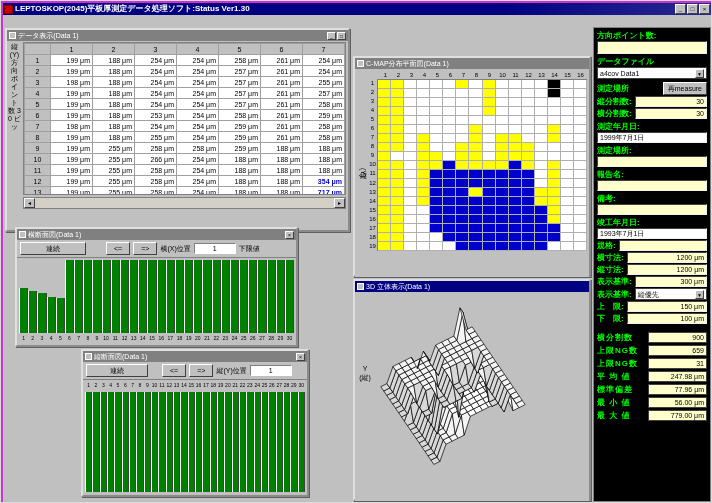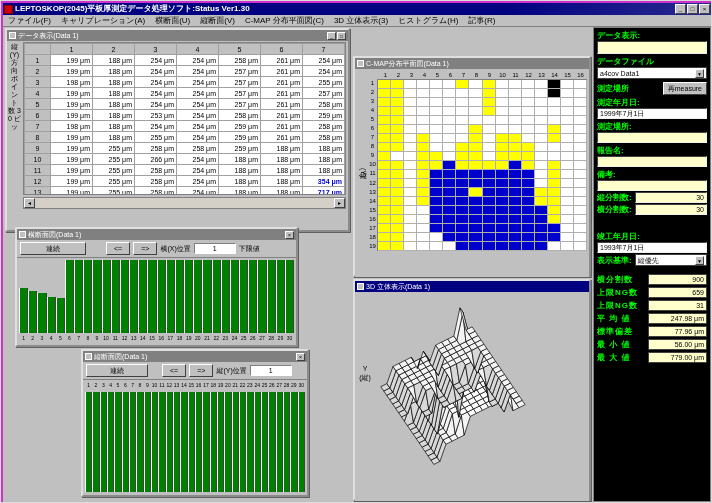--- a/index.html
+++ b/index.html
@@ -244,30 +244,20 @@
   <div class="titlebar">
     <span class="title-ico"></span>
     <span class="title-text">LEPTOSKOP(2045)平板厚測定データ処理ソフト:Status Ver1.30</span>
     <span class="title-btns">
       <span class="tb-btn">_</span>
       <span class="tb-btn">□</span>
       <span class="tb-btn">×</span>
     </span>
   </div>
 
-  <div class="menubar" id="menubar">
-      <span class="menu-item">ファイル(F)</span>
-      <span class="menu-item">キャリブレーション(A)</span>
-      <span class="menu-item">横断面(U)</span>
-      <span class="menu-item">縦断面(V)</span>
-      <span class="menu-item">C-MAP 分布平面図(C)</span>
-      <span class="menu-item">3D 立体表示(3)</span>
-      <span class="menu-item">ヒストグラム(H)</span>
-      <span class="menu-item">記事(R)</span>
-    </div>
 
   <div class="win" id="winData">
     <div class="win-title inactive">
       <span class="wt-ico"></span>
       <span class="wt-text">データ表示(Data 1)</span>
       <span class="wt-btns">
         <span class="wt-b">_</span>
         <span class="wt-b">□</span>
       </span>
     </div>
@@ -1230,61 +1220,89 @@
           <polygon points="75.0,53.4 81.2,50.3 78.2,45.9 72.0,49.0" fill="#f4f4f4" stroke="#000000" stroke-width="0.7"></polygon>
           <polygon points="81.2,50.3 87.4,47.2 84.4,42.8 78.2,45.9" fill="#f4f4f4" stroke="#000000" stroke-width="0.7"></polygon>
           <polygon points="87.4,47.2 93.6,18.5 90.6,14.1 84.4,42.8" fill="#f4f4f4" stroke="#000000" stroke-width="0.7"></polygon>
           <polygon points="93.6,18.5 99.8,41.0 96.8,36.6 90.6,14.1" fill="#f4f4f4" stroke="#000000" stroke-width="0.7"></polygon>
           <polygon points="99.8,41.0 106.0,37.9 103.0,33.5 96.8,36.6" fill="#f4f4f4" stroke="#000000" stroke-width="0.7"></polygon>
         </svg>
     </div>
   </div>
 
   <div id="rightPanel">
-    <div class="rp-label">データ表示:</div>
+    <div class="rp-label">方向ポイント数:</div>
     <div class="rp-input tall"></div>
     <div class="rp-label" style="margin-top:2px">データファイル</div>
     <div class="rp-select">
       <span>a4cov  Data1</span>
       <span class="arr">▼</span>
     </div>
     <div class="rp-sep"></div>
     <div class="rp-hdr-row">
       <span class="rp-label">測定場所</span>
       <span class="rp-btn">再measure</span>
     </div>
+    <div id="rpRows">
+        <div class="rp-row">
+          <span class="rp-label">縦分割数:</span>
+          <span class="rp-input">30</span>
+        </div>
+        <div class="rp-row">
+          <span class="rp-label">横分割数:</span>
+          <span class="rp-input">30</span>
+        </div>
+      </div>
     <div id="rpFields">
         <div class="rp-label" style="margin-top: 2px;">測定年月日:</div>
         <div class="rp-input white">1999年7月1日</div>
         <div class="rp-label" style="margin-top: 2px;">測定場所:</div>
         <div class="rp-input"></div>
         <div class="rp-label" style="margin-top: 2px;">報告名:</div>
         <div class="rp-input"></div>
         <div class="rp-label" style="margin-top: 2px;">備考:</div>
         <div class="rp-input"></div>
       </div>
-    <div id="rpRows">
+    <div class="rp-label" style="margin-top:2px">竣工年月日:</div>
+    <div class="rp-input white">1993年7月1日</div>
+    <div id="rpRows2">
         <div class="rp-row">
-          <span class="rp-label">縦分割数:</span>
-          <span class="rp-input">30</span>
+          <span class="rp-label">規格:</span>
+          <span class="rp-input"></span>
         </div>
         <div class="rp-row">
-          <span class="rp-label">横分割数:</span>
-          <span class="rp-input">30</span>
+          <span class="rp-label">横寸法:</span>
+          <span class="rp-input">1200 μm</span>
+        </div>
+        <div class="rp-row">
+          <span class="rp-label">縦寸法:</span>
+          <span class="rp-input">1200 μm</span>
+        </div>
+        <div class="rp-row">
+          <span class="rp-label">表示基準:</span>
+          <span class="rp-input">300 μm</span>
         </div>
       </div>
-    <div class="rp-label" style="margin-top:16px">竣工年月日:</div>
-    <div class="rp-input white">1993年7月1日</div>
     <div class="rp-row">
       <span class="rp-label">表示基準:</span>
       <span class="rp-select" style="flex:1 1 auto">
         <span>縦優先</span>
         <span class="arr">▼</span>
       </span>
     </div>
+    <div id="rpLimits">
+        <div class="rp-row">
+          <span class="rp-label">上　限:</span>
+          <span class="rp-input">150 μm</span>
+        </div>
+        <div class="rp-row">
+          <span class="rp-label">下　限:</span>
+          <span class="rp-input">100 μm</span>
+        </div>
+      </div>
     <div class="rp-sep" style="height:6px"></div>
     <div id="rpStats">
         <div class="stats-row">
           <span class="sl">横分割数</span>
           <span class="sv">900</span>
         </div>
         <div class="stats-row">
           <span class="sl">上限NG数</span>
           <span class="sv">659</span>
         </div>

